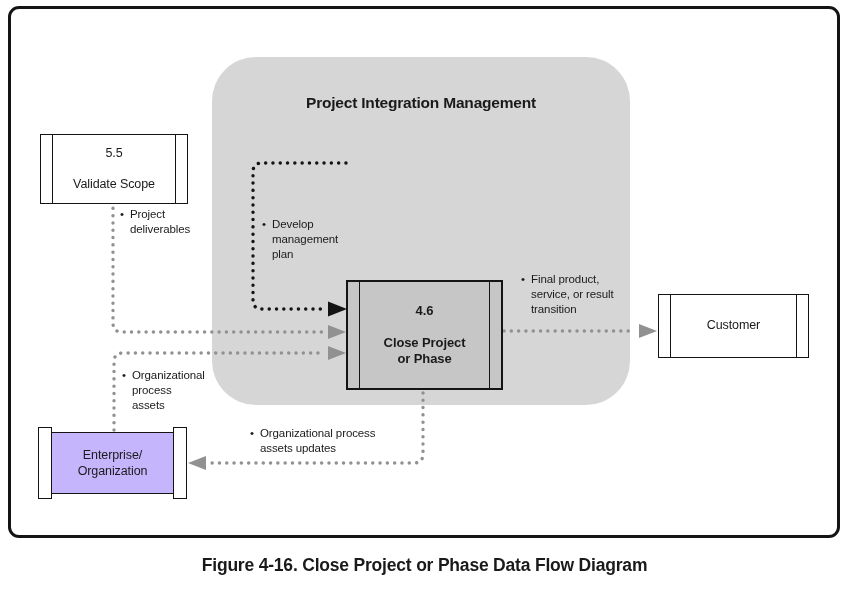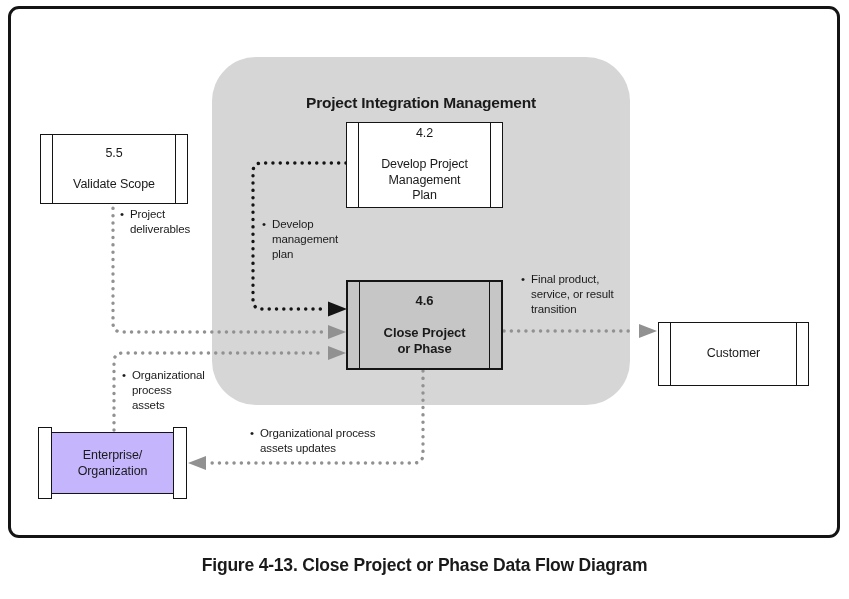--- a/index.html
+++ b/index.html
@@ -81,42 +81,32 @@
 
   <div class="pbox" style="left:40px;top:134px;width:148px;height:70px;">
     <i class="vl l"></i>
     <i class="vl r"></i>
     <div class="pbox-text">
       <span class="code">5.5</span>
       <span class="nname">Validate Scope</span>
     </div>
   </div>
 
-  <div class="pbox" style="left:346px;top:122px;width:157px;height:86px;">
-    <i class="vl l"></i>
-    <i class="vl r"></i>
-    <div class="pbox-text">
-      <span class="code">4.2</span>
-      <span class="nname">Develop Project
-Management
-Plan</span>
-    </div>
-  </div>
 
-  <div class="pbox highlight" style="left:346px;top:280px;width:157px;height:90px;">
+  <div class="pbox highlight" style="left:346px;top:280px;width:157px;height:110px;">
     <i class="vl l"></i>
     <i class="vl r"></i>
     <div class="pbox-text">
       <span class="code">4.6</span>
       <span class="nname">Close Project
 or Phase</span>
     </div>
   </div>
 
-  <div class="pbox" style="left:658px;top:294px;width:151px;height:64px;margin-top:28px;">
+  <div class="pbox" style="left:658px;top:294px;width:151px;height:64px;">
     <i class="vl l"></i>
     <i class="vl r"></i>
     <div class="pbox-text">
       <span class="nname">Customer</span>
     </div>
   </div>
 
   <div class="ext">
     <div class="main">Enterprise/
 Organization</div>
@@ -150,15 +140,15 @@
 service, or result
 transition</span>
   </div>
 
   <div class="flabel" style="left:250px;top:426px;">
     <span class="b">•</span>
     <span class="t">Organizational process
 assets updates</span>
   </div>
 
-  <div class="caption">Figure 4-13. Close Project or Phase Data Flow Diagram</div>
+  <div class="caption">Figure 4-16. Close Project or Phase Data Flow Diagram</div>
 
 </div>
 
 </body></html>

